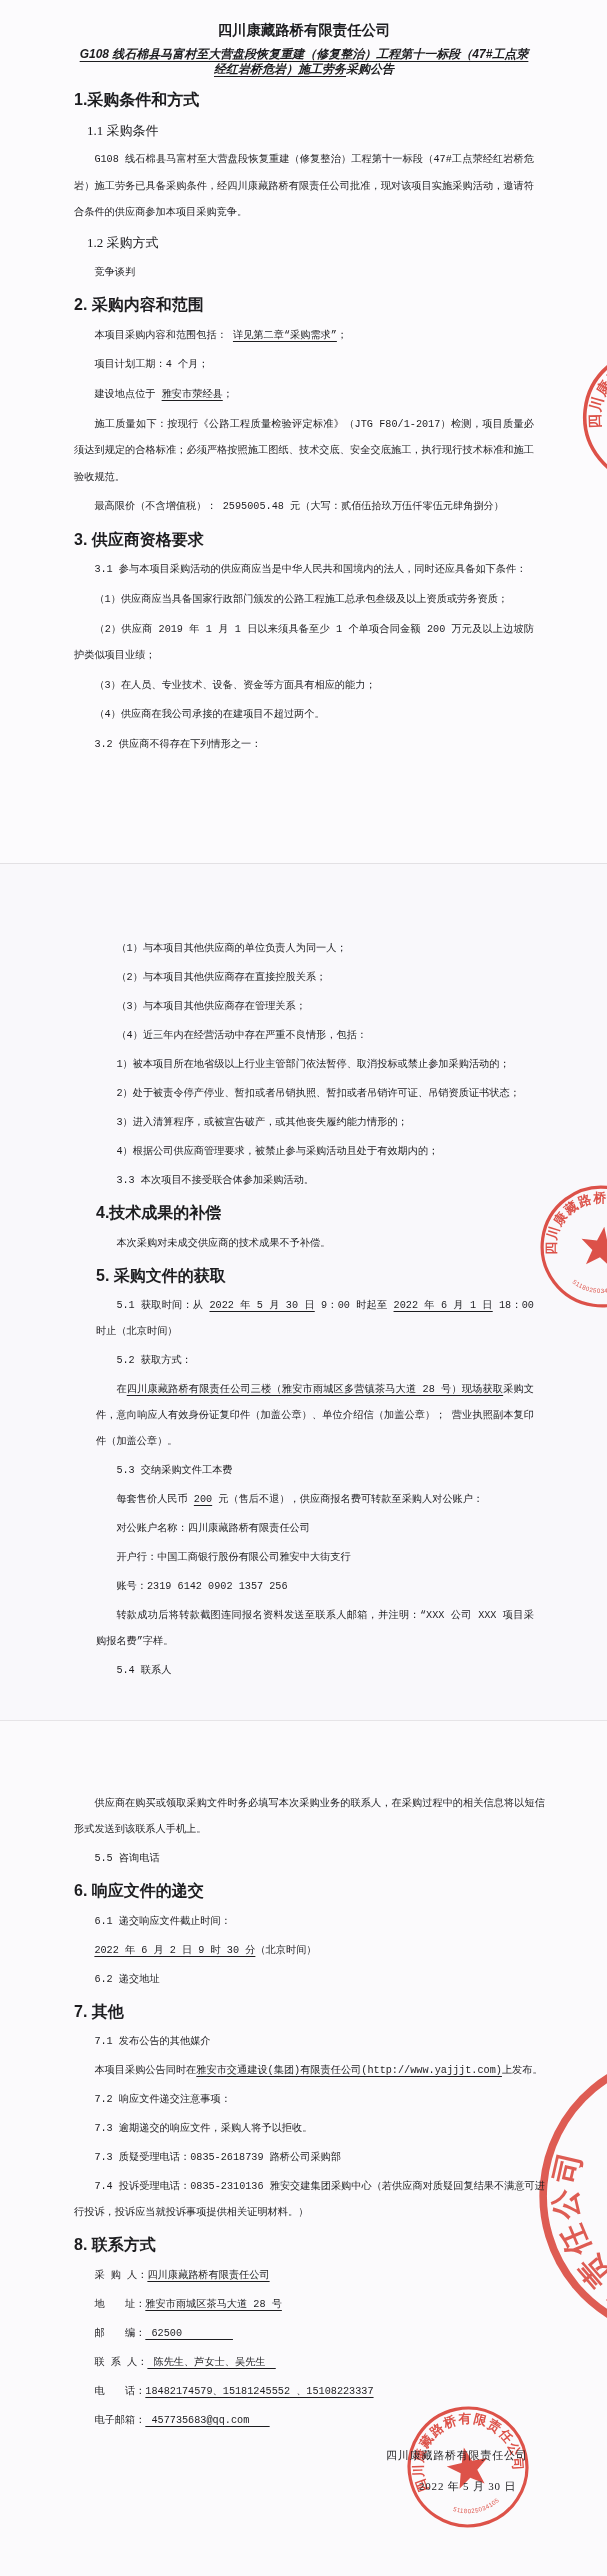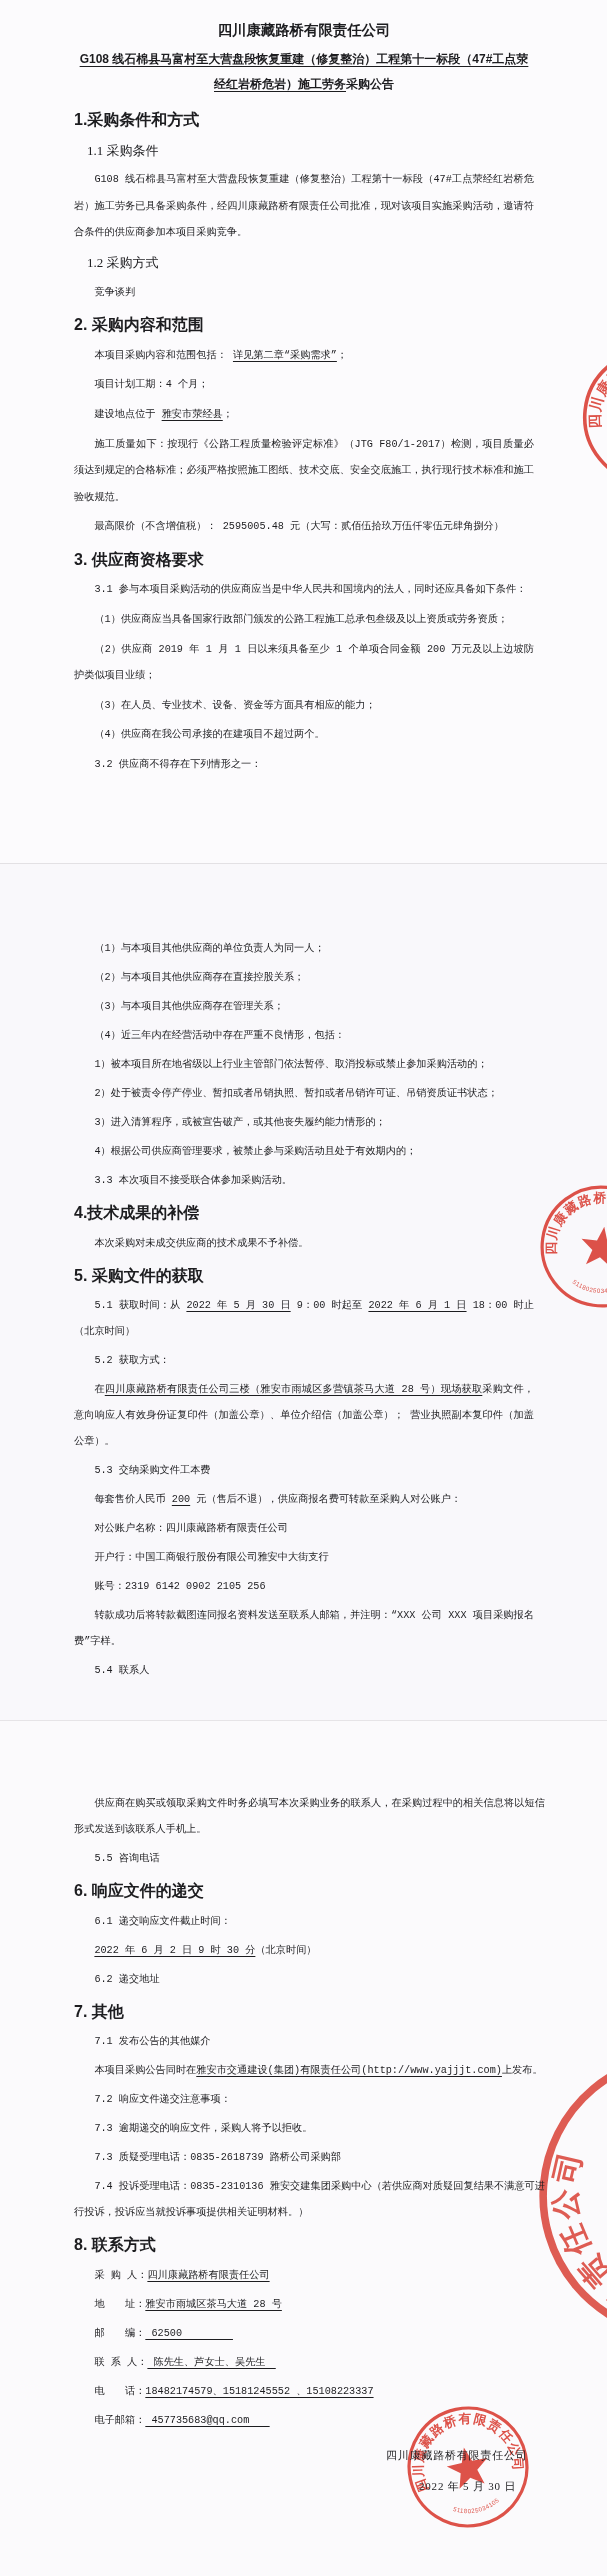--- a/index.html
+++ b/index.html
@@ -4,26 +4,26 @@
 <style>
   html,body{margin:0;padding:0;background:#d9d9db;}
   .doc{width:607px;height:2576px;position:relative;margin:0;background:#f7f6f9;
        font-family:"Liberation Serif",serif;color:#1d1d20;}
   .page{position:relative;overflow:hidden;}
   .page-1{height:863px;background:#fcfbfd;}
   .page-2{height:856px;background:#f9f8fb;border-top:1.5px solid #e3e1e4;}
   .page-3{height:855px;background:#fbfafc;border-top:1.5px solid #e6e4e7;}
   .inner{position:relative;z-index:2;}
   .page-1 .inner{padding:18px 73px 0 74px;}
-  .page-2 .inner{padding:72px 73px 0 74px;}
+  .page-2 .inner{padding:72px 73px 0 96px;}
   .page-3 .inner{padding:70px 62px 0 74px;}
   .t-company{font-family:"Liberation Sans",sans-serif;font-weight:bold;font-size:14.4px;
              text-align:center;line-height:24px;margin:0 0 4.6px;}
   .t-sub{font-family:"Liberation Sans",sans-serif;font-weight:bold;font-size:12px;
-         text-align:center;line-height:25px;margin:0 3px 7.6px;}
+         text-align:center;line-height:15px;margin:0 3px 7.6px;font-style:italic;}
   .h1{font-family:"Liberation Sans",sans-serif;font-weight:bold;font-size:16px;
       line-height:32px;margin:1.5px 0;}
   .h2{font-size:13px;line-height:26.6px;text-indent:1em;margin:0 0 3px;}
   .p{font-size:10.2px;line-height:26.6px;text-indent:2em;text-align:justify;margin:0 0 3px;font-family:Liberation Mono, monospace;}
   .page-2 .p,.page-2 .h2,.page-3 .p,.page-3 .h2{line-height:26px;}
   .u{text-decoration:underline;text-underline-offset:3px;}
   .stamp{position:absolute;z-index:1;opacity:.85;}
   .sc{fill:none;stroke:#d8352a;stroke-width:5;}
   .sf{fill:#d8352a;}
   .st{fill:#d8352a;font-family:"Liberation Sans",sans-serif;font-weight:bold;
@@ -85,21 +85,21 @@
       <div class="h1">4.技术成果的补偿</div>
       <div class="p">本次采购对未成交供应商的技术成果不予补偿。</div>
       <div class="h1">5. 采购文件的获取</div>
       <div class="p"><span>5.1 获取时间：从 </span><span class="u">2022 年 5 月 30 日</span><span> 9：00 时起至 </span><span class="u">2022 年 6 月 1 日</span><span> 18：00 时止（北京时间）</span></div>
       <div class="p">5.2  获取方式：</div>
       <div class="p"><span>在</span><span class="u">四川康藏路桥有限责任公司三楼（雅安市雨城区多营镇茶马大道 28 号）现场获取</span><span>采购文件，意向响应人有效身份证复印件（加盖公章）、单位介绍信（加盖公章）； 营业执照副本复印件（加盖公章）。</span></div>
       <div class="p">5.3 交纳采购文件工本费</div>
       <div class="p"><span>每套售价人民币 </span><span class="u">200</span><span> 元（售后不退），供应商报名费可转款至采购人对公账户：</span></div>
       <div class="p">对公账户名称：四川康藏路桥有限责任公司</div>
       <div class="p">开户行：中国工商银行股份有限公司雅安中大街支行</div>
-      <div class="p">账号：2319 6142 0902 2105 256</div>
+      <div class="p">账号：2319 6142 0902 1357 256</div>
       <div class="p">转款成功后将转款截图连同报名资料发送至联系人邮箱，并注明：“XXX 公司 XXX 项目采购报名费”字样。</div>
       <div class="p">5.4 联系人</div>
     </div>
 
     <svg class="stamp" viewBox="0 0 200 200" style="left:537px;top:318px;width:129px;height:129px;transform:rotate(8deg);">
       <circle class="sc" cx="100" cy="100" r="92"></circle>
       <polygon class="sf" points="100,69 108.2,91.7 132.3,92.5 113.3,107.3 120,130.5 100,117 80,130.5 86.7,107.3 67.7,92.5 91.8,91.7"></polygon>
       <path id="s2t" d="M 30,114 A 71 71 0 1 1 170,114" fill="none"></path>
       <text class="st"><textPath href="#s2t" startOffset="50%" text-anchor="middle">四川康藏路桥有限责任公司</textPath></text>
       <path id="s2b" d="M 40,140 A 72 72 0 0 0 160,140" fill="none"></path>

